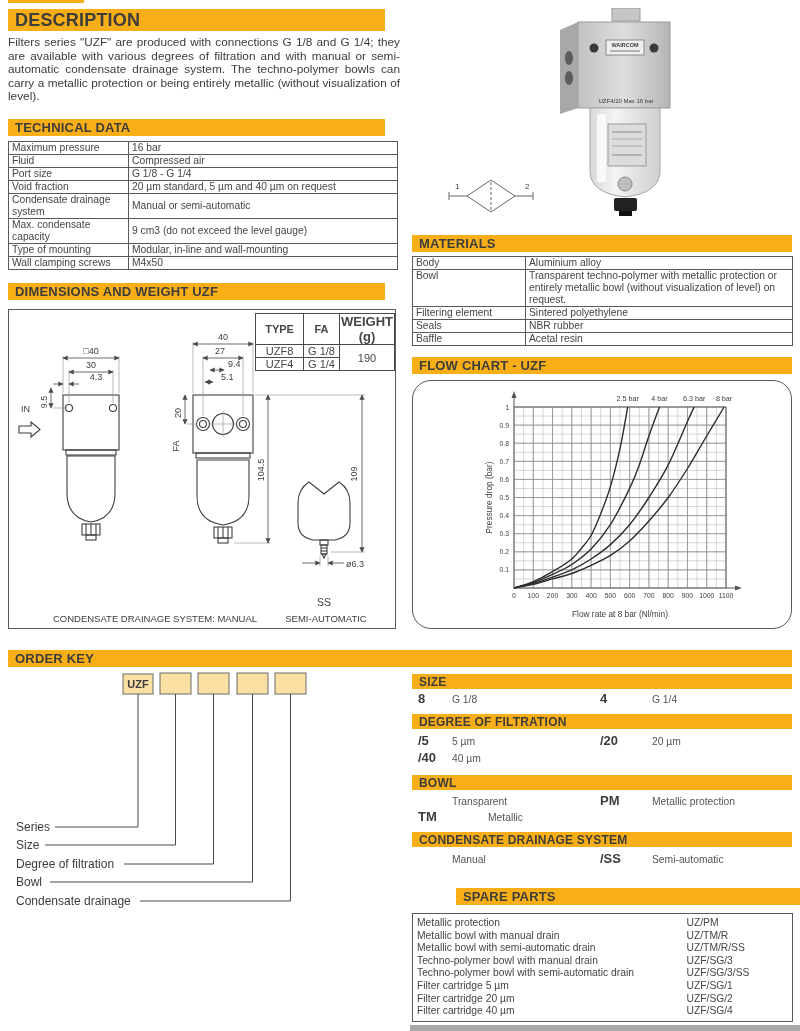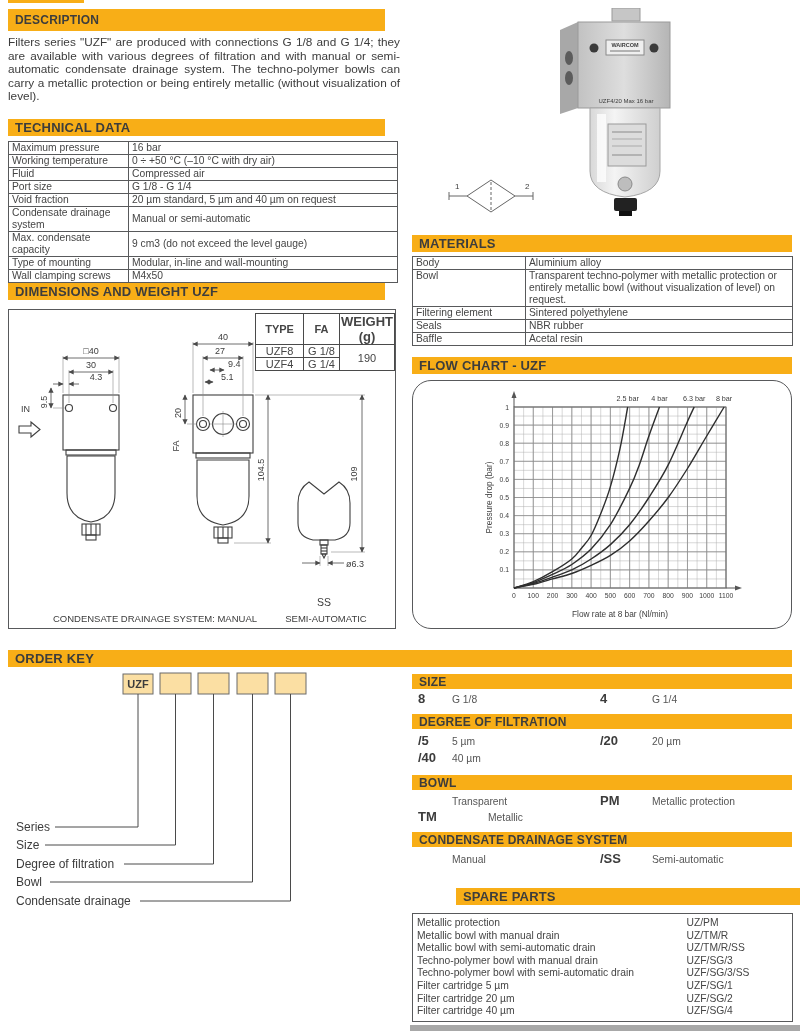--- a/index.html
+++ b/index.html
@@ -1,20 +1,20 @@
 <!DOCTYPE html>
 <html><head>
 <meta charset="utf-8">
 <style>
   html,body{margin:0;padding:0;background:#fff;}
   #page{position:relative;width:800px;height:1031px;background:#fff;overflow:hidden;
         font-family:"Liberation Sans", sans-serif;color:#454545;}
   .bar{position:absolute;background:#F8AE17;color:#3D3D3C;font-weight:bold;
        padding-left:7px;letter-spacing:.2px;display:flex;align-items:center;}
-  .bar-lg{height:22px;font-size:12px;}
+  .bar-lg{height:22px;font-size:18px;}
   .bar-md{height:17px;font-size:13px;}
   .bar-sm{height:15px;font-size:12px;}
   .desc{position:absolute;font-size:11.8px;line-height:13.6px;color:#3c3c3c;text-align:justify;}
   table.data-table{position:absolute;border-collapse:collapse;table-layout:fixed;
        border:1.5px solid #58595B;}
   table.data-table td{border:1px solid #58595B;font-size:10.3px;line-height:12px;
        padding:0 3px;color:#454545;height:12px;vertical-align:middle;overflow:hidden;}
   table.spare-table{position:absolute;border-collapse:collapse;table-layout:fixed;
        border:1.5px solid #58595B;}
   table.spare-table td{font-size:10.3px;line-height:12.6px;padding:0 4px;color:#454545;}
@@ -55,24 +55,20 @@
   </div>
   <table class="data-table" style="left:8px;top:141px;width:390px;">
     <colgroup>
         <col style="width:120px">
         <col>
       </colgroup>
     <tbody>
         <tr>
           <td>Maximum pressure</td>
           <td>16 bar</td>
-        </tr>
-    <tr>
-          <td>Working temperature</td>
-          <td>0 ÷ +50 °C (–10 °C with dry air)</td>
         </tr>
     <tr>
           <td>Fluid</td>
           <td>Compressed air</td>
         </tr>
     <tr>
           <td>Port size</td>
           <td>G 1/8 - G 1/4</td>
         </tr>
     <tr>

